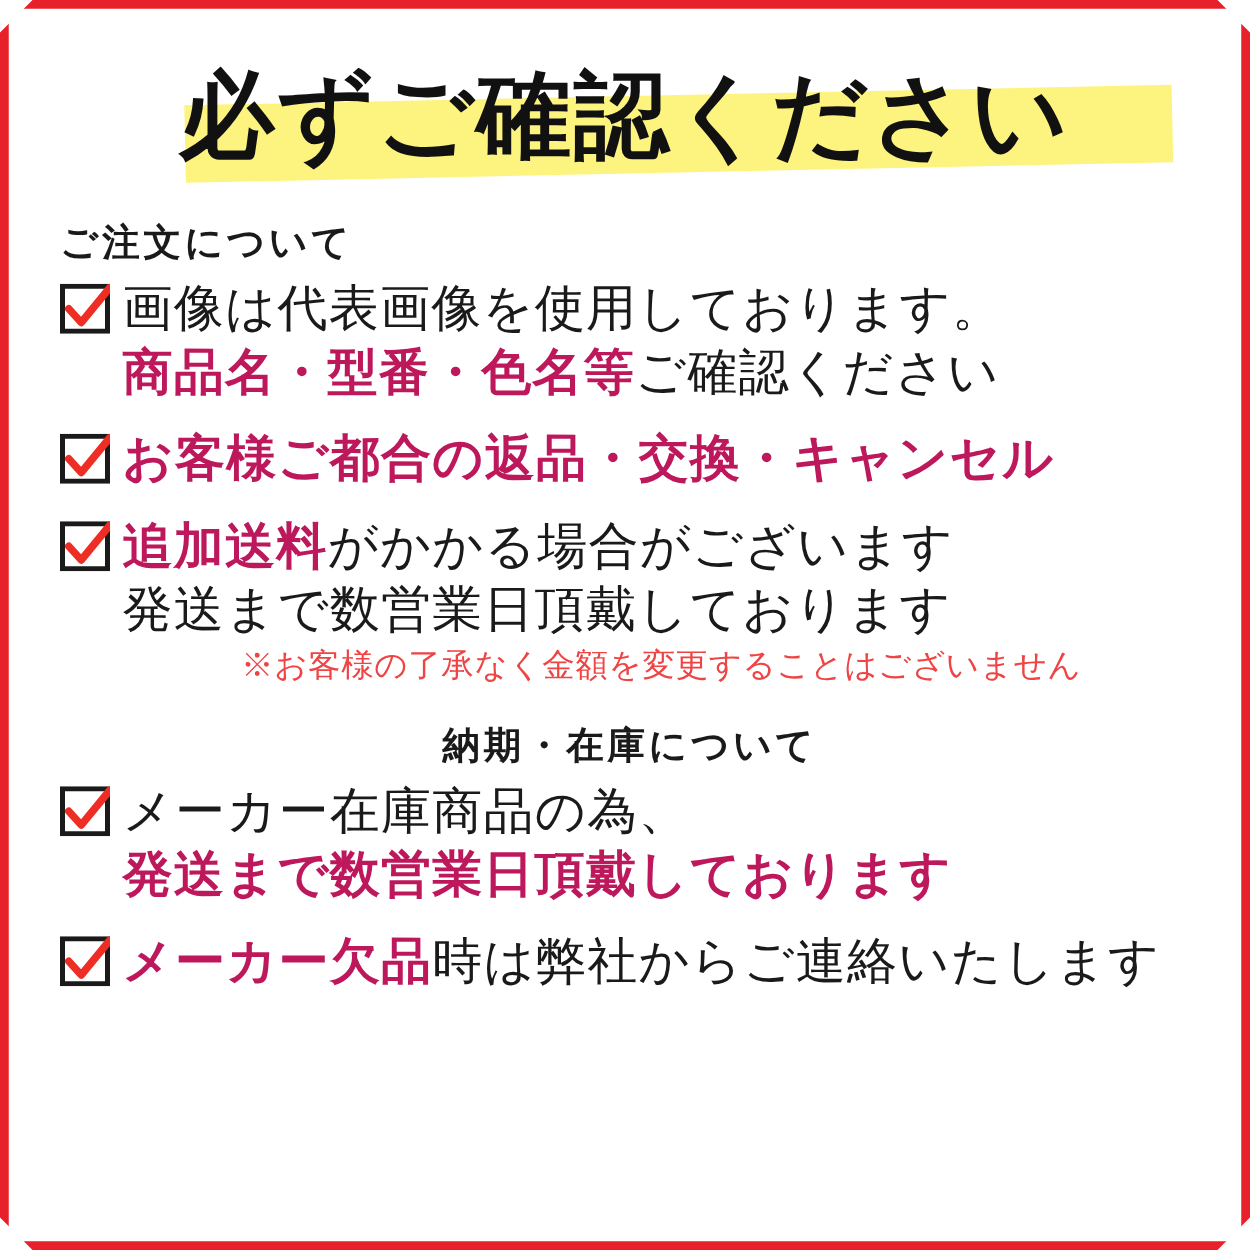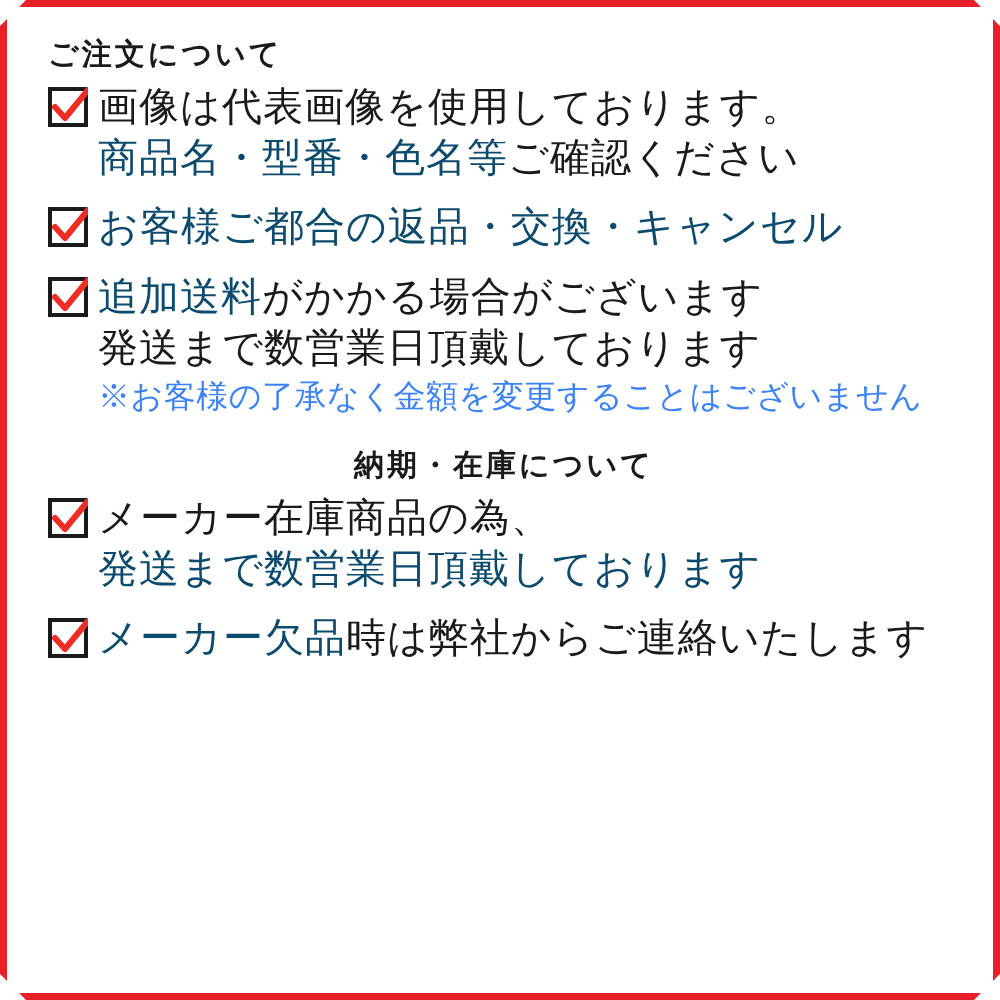--- a/index.html
+++ b/index.html
@@ -137,48 +137,53 @@
     flex: 1 1 auto;
     min-width: 0;
   }
   .line {
     font-size: 40px;
     line-height: 1.28;
     letter-spacing: 1px;
     white-space: nowrap;
   }
   .red {
-    color: #0c4a6e;
-    font-weight: normal;
+    color: #be185d;
+    font-weight: bold;
   }
   .blk {
     color: #1a1a1a;
   }
   .note {
-    font-size: 32px;
+    font-size: 26px;
     letter-spacing: 0.5px;
-    color: #3b82f6;
+    color: #ef4444;
     margin: 2px 0 0 0;
     white-space: nowrap;
+    text-align: center;
   }
 </style>
 </head>
 <body>
 
 <div class="frame-top"></div>
 <div class="frame-bottom"></div>
 <div class="frame-left"></div>
 <div class="frame-right"></div>
 <div class="notch-tl"></div>
 <div class="notch-tr"></div>
 <div class="notch-bl"></div>
 <div class="notch-br"></div>
 
 <div class="content">
 
+  <div class="banner">
+    <div class="banner-hl"></div>
+    <div class="banner-text">必ずご確認ください</div>
+  </div>
 
   <div class="section-title">ご注文について</div>
 
   <div class="item">
     <span class="check">
       <svg width="40" height="40" viewBox="0 0 40 40">
         <rect x="2" y="2" width="36" height="36" fill="#ffffff" stroke="#1a1a1a" stroke-width="4"></rect>
         <path d="M7 20 L17 31 L40 3" fill="none" stroke="#ee2d24" stroke-width="6" stroke-linecap="round" stroke-linejoin="round"></path>
       </svg>
     </span>

